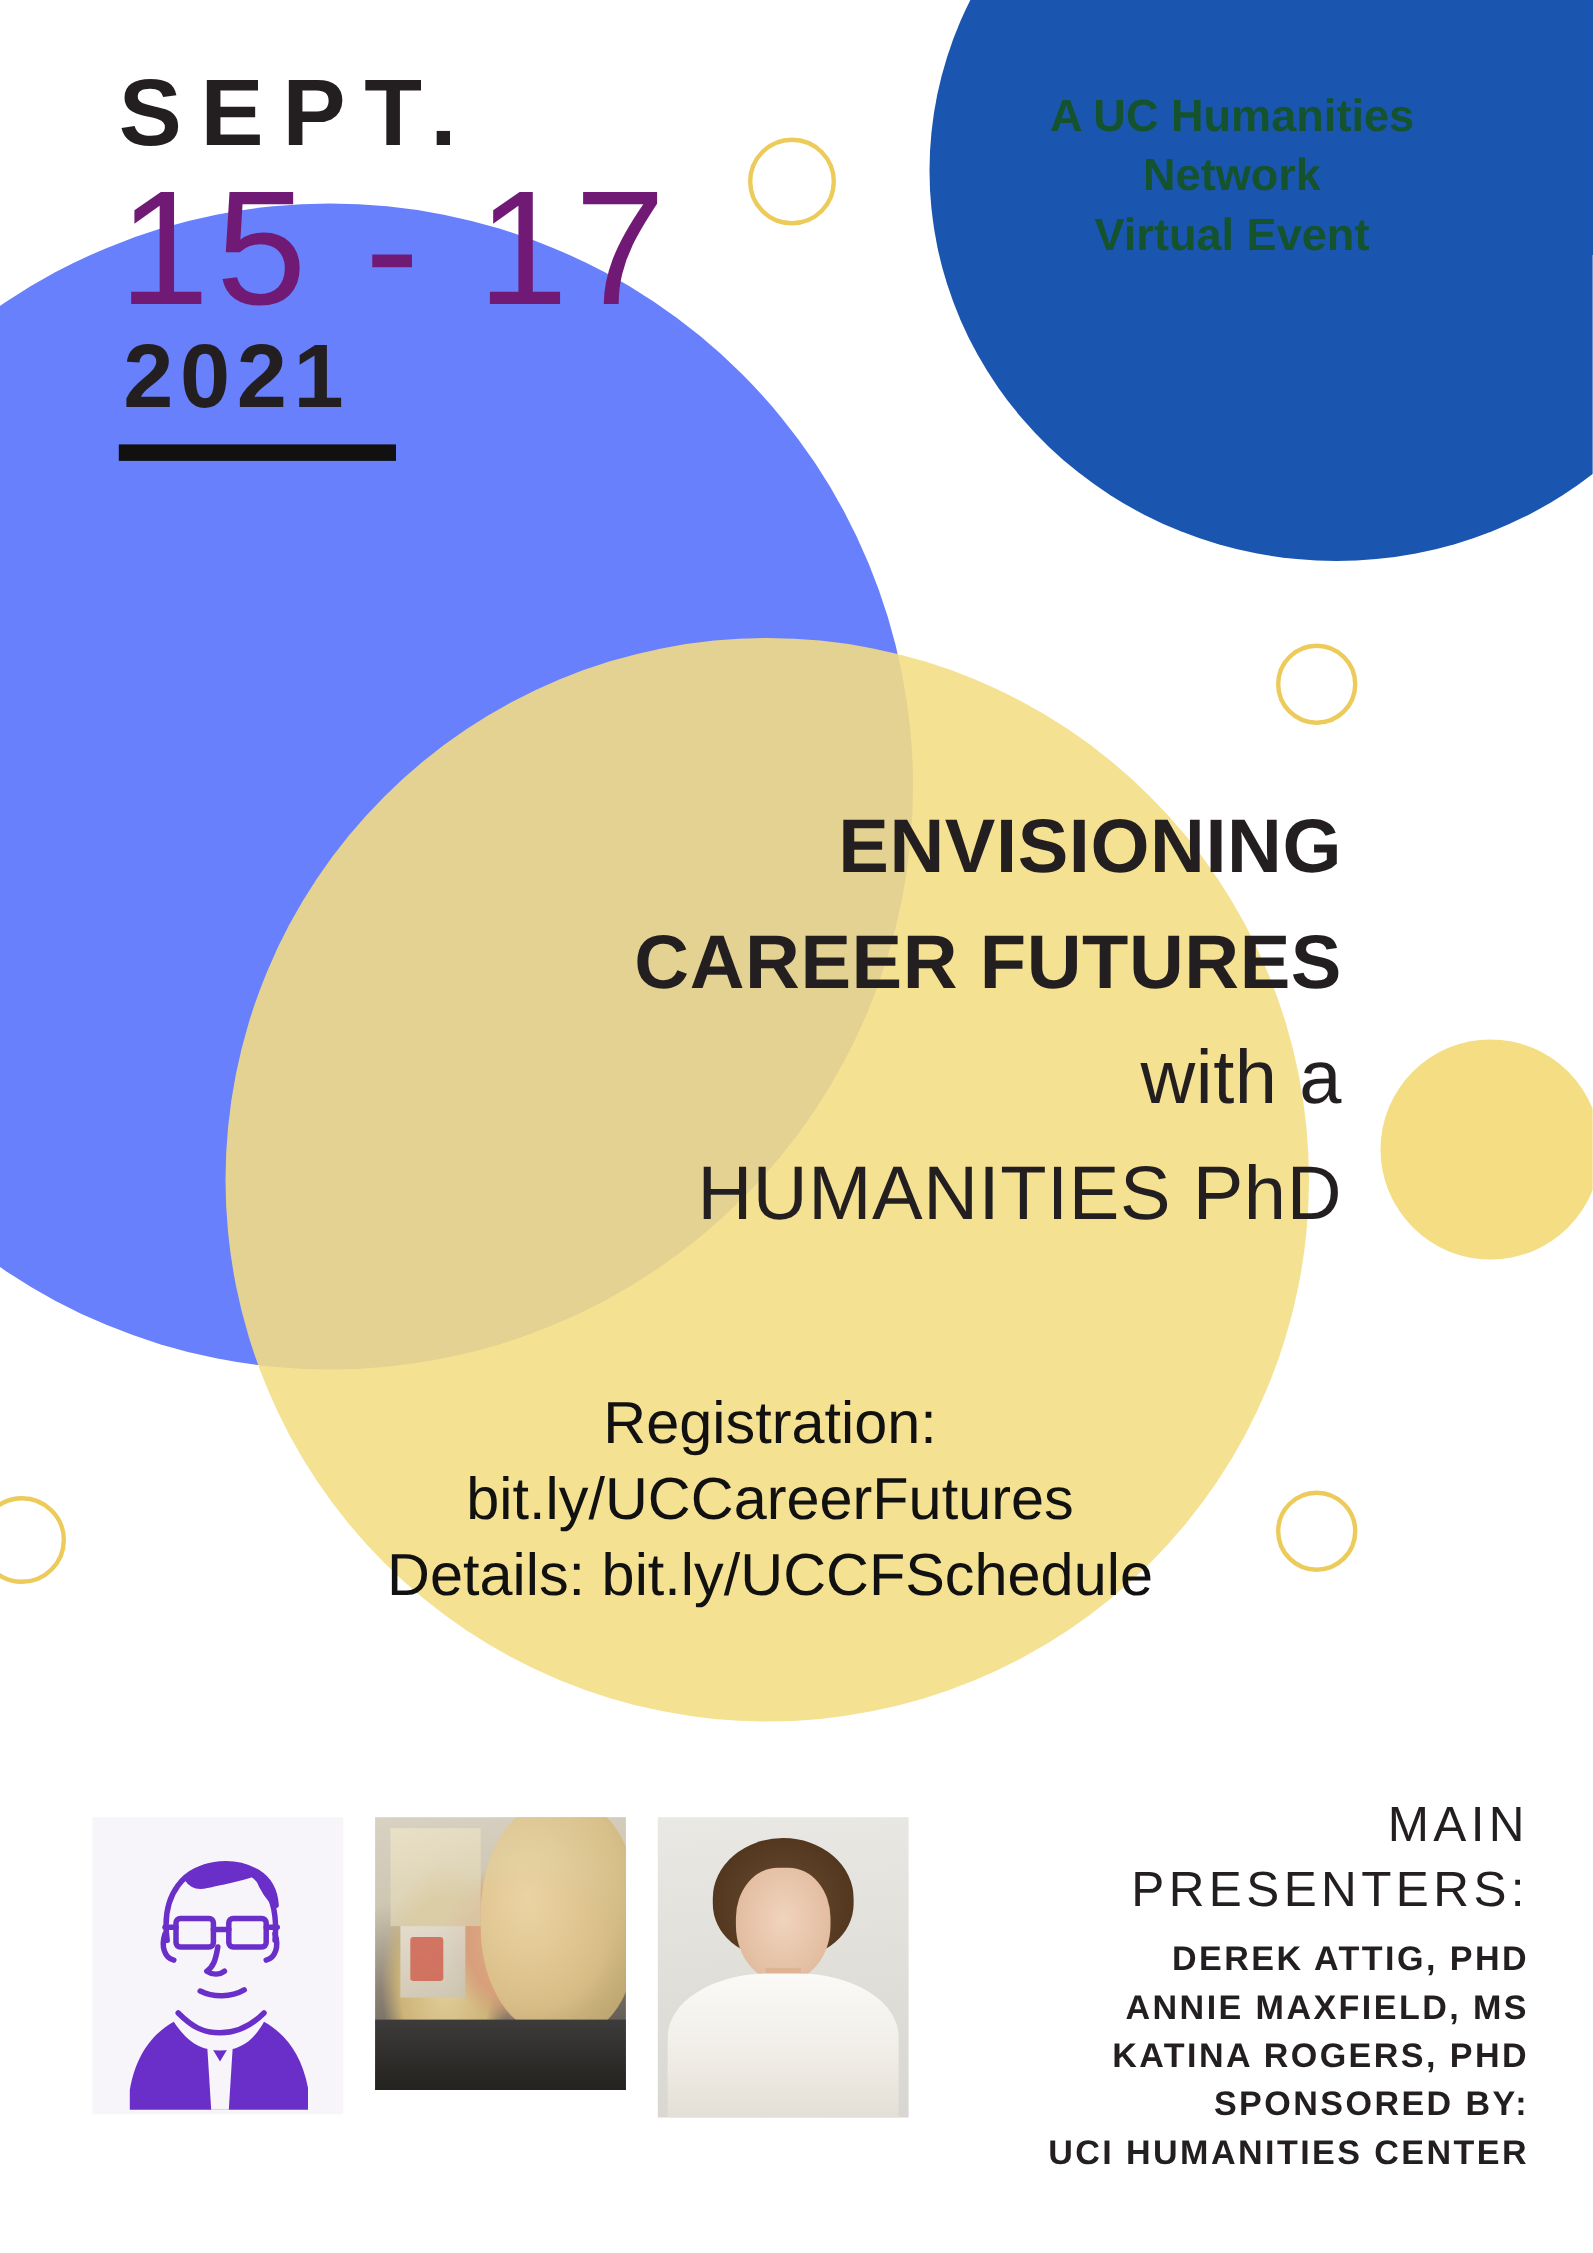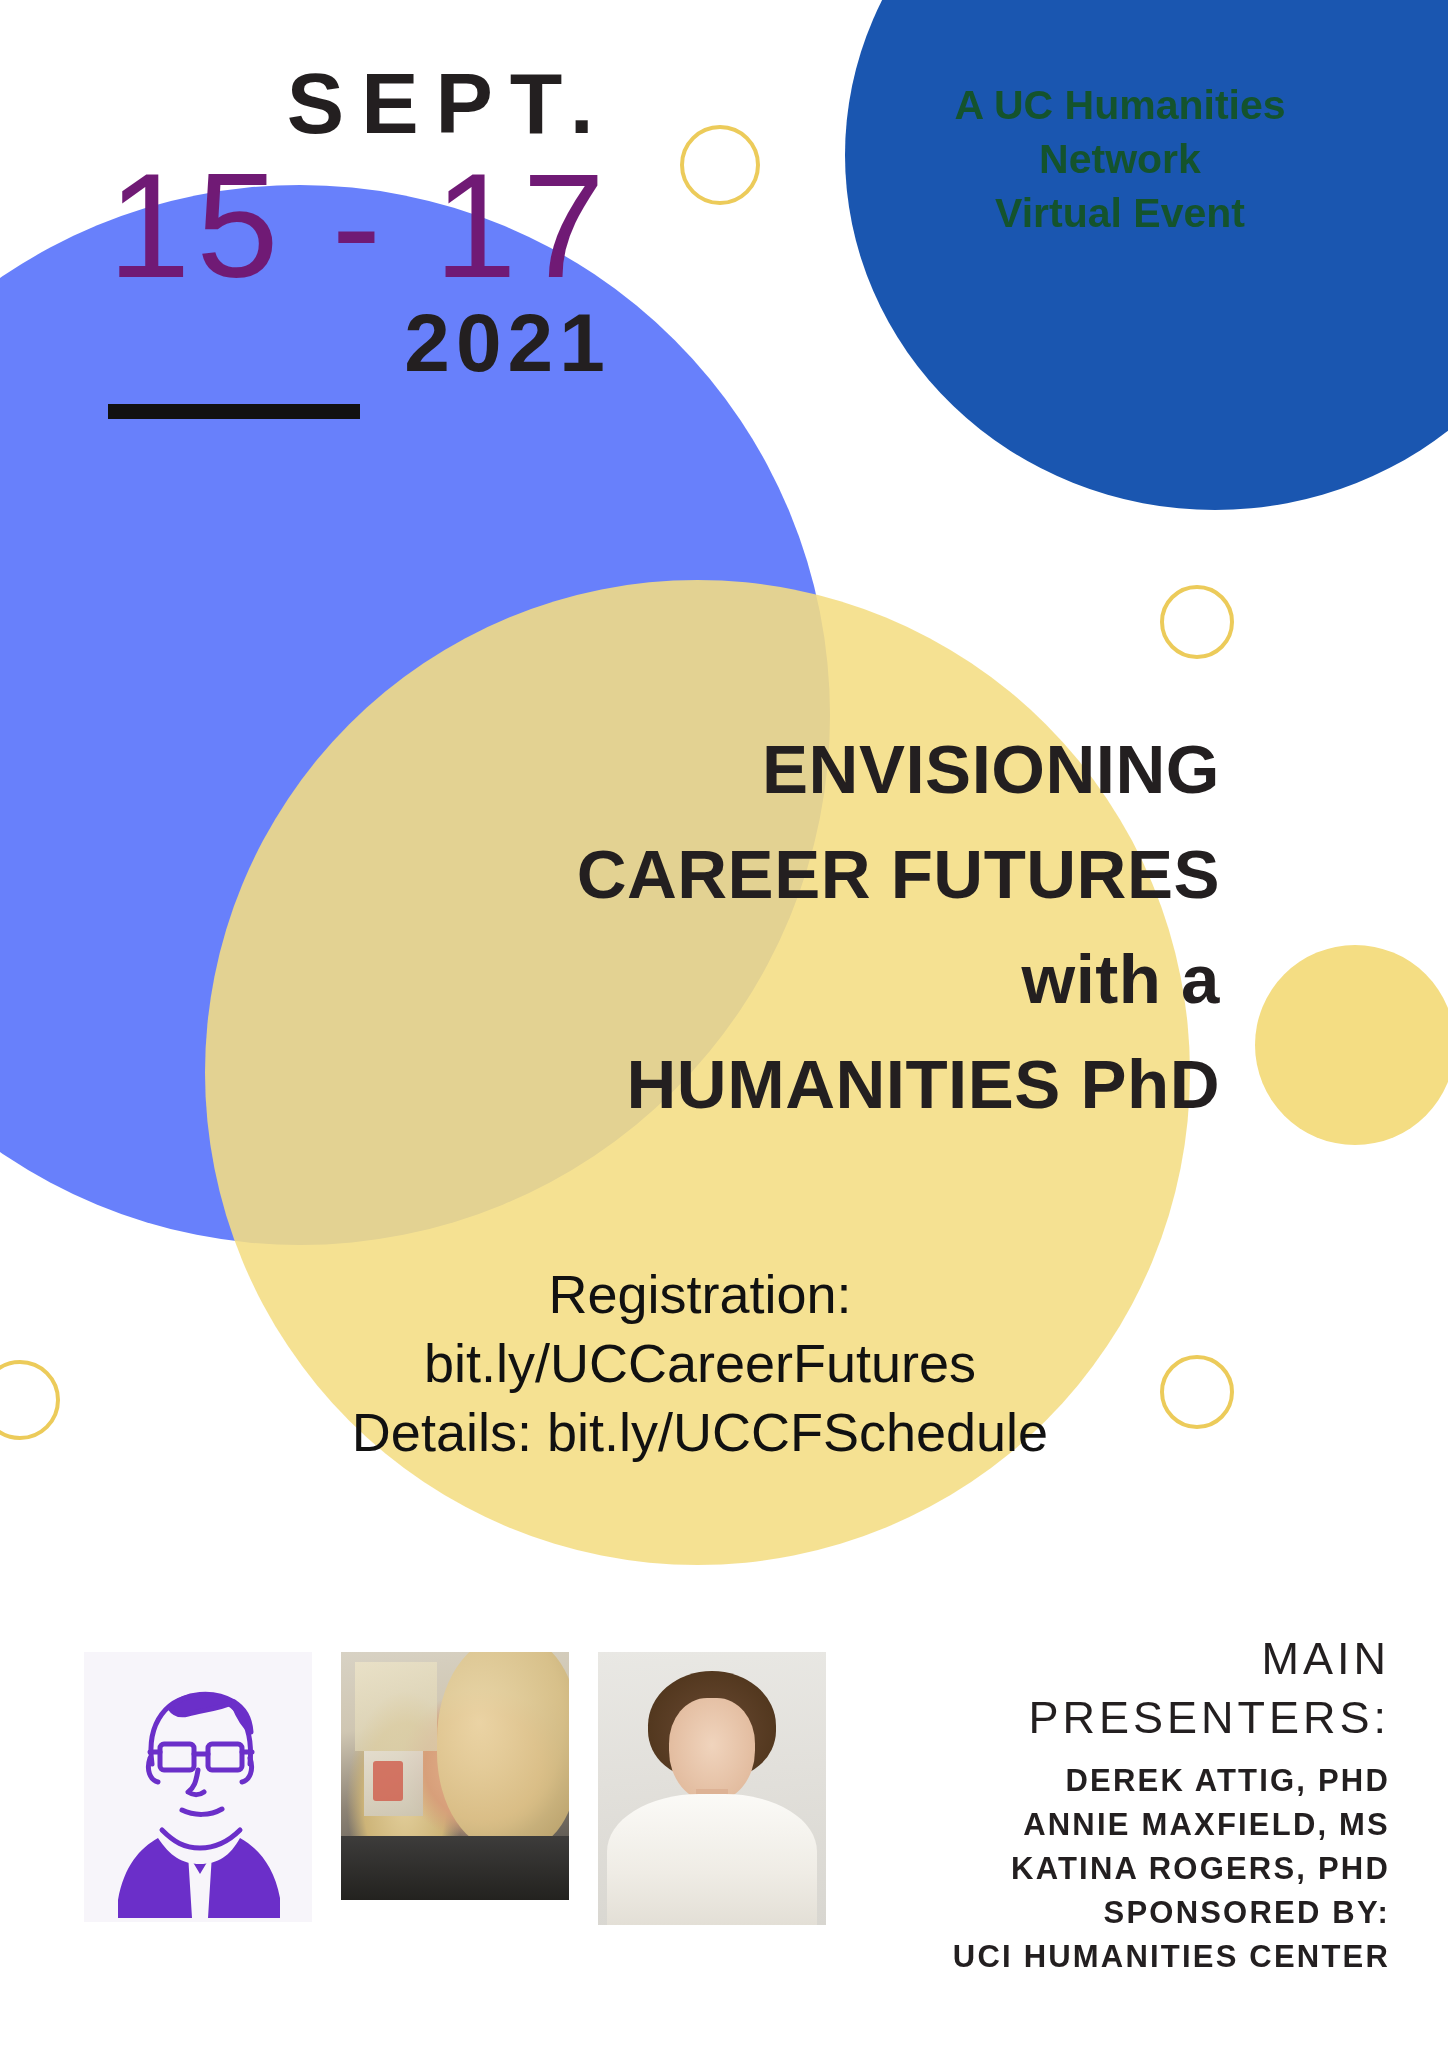--- a/index.html
+++ b/index.html
@@ -70,21 +70,20 @@
   #ring-low-right  { left: 1160px; top: 1355px; width: 66px;  height: 66px; }
   #ring-low-left   { left: -20px;  top: 1360px; width: 72px;  height: 72px; }
 
   
   #date-block {
     position: absolute;
     left: 108px;
     top: 60px;
     z-index: 6;
     color: #231f20;
-    text-align: right;
   }
   #date-month {
     font-size: 86px;
     font-weight: 700;
     letter-spacing: 17px;
     line-height: 1.0;
     margin: 0;
   }
   #date-days {
     font-size: 148px;
@@ -134,21 +133,21 @@
     color: #231f20;
   }
   #main-title .tline {
     display: block;
     font-size: 69px;
     font-weight: 800;
     letter-spacing: 0.5px;
     line-height: 1.52;
   }
   #main-title .tline.mixed {
-    font-weight: 700;
+    font-weight: 400;
   }
 
   
   #registration-block {
     position: absolute;
     left: 180px;
     top: 1260px;
     width: 1040px;
     z-index: 6;
     text-align: center;

